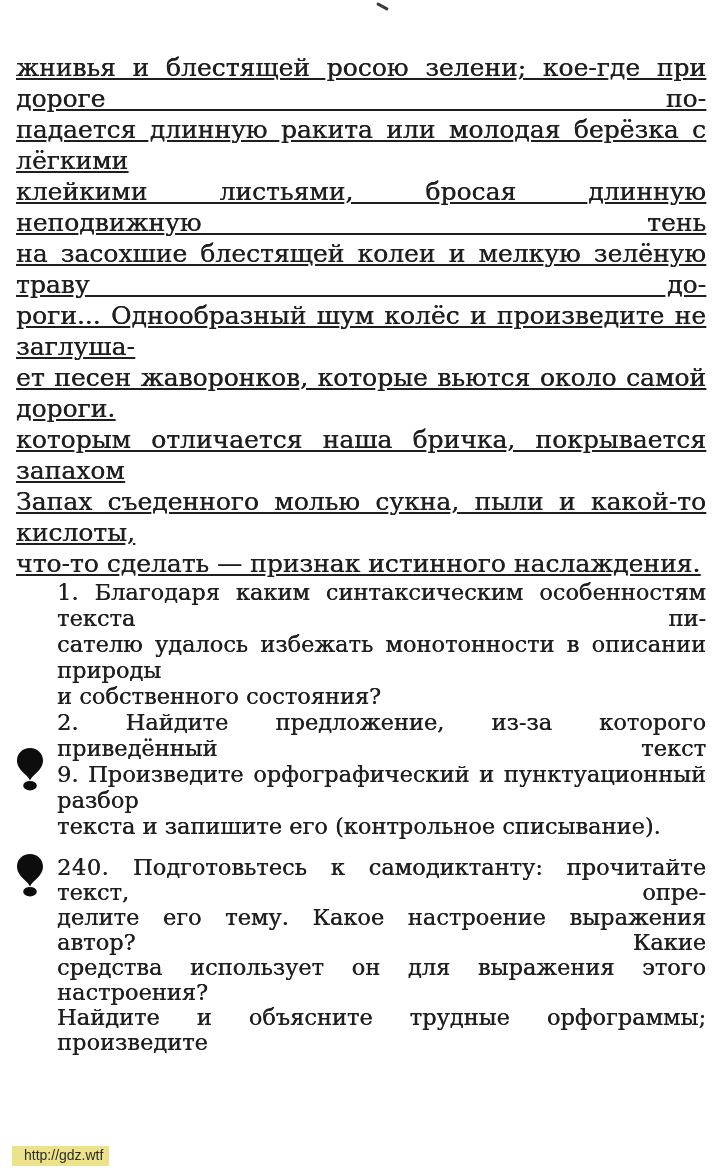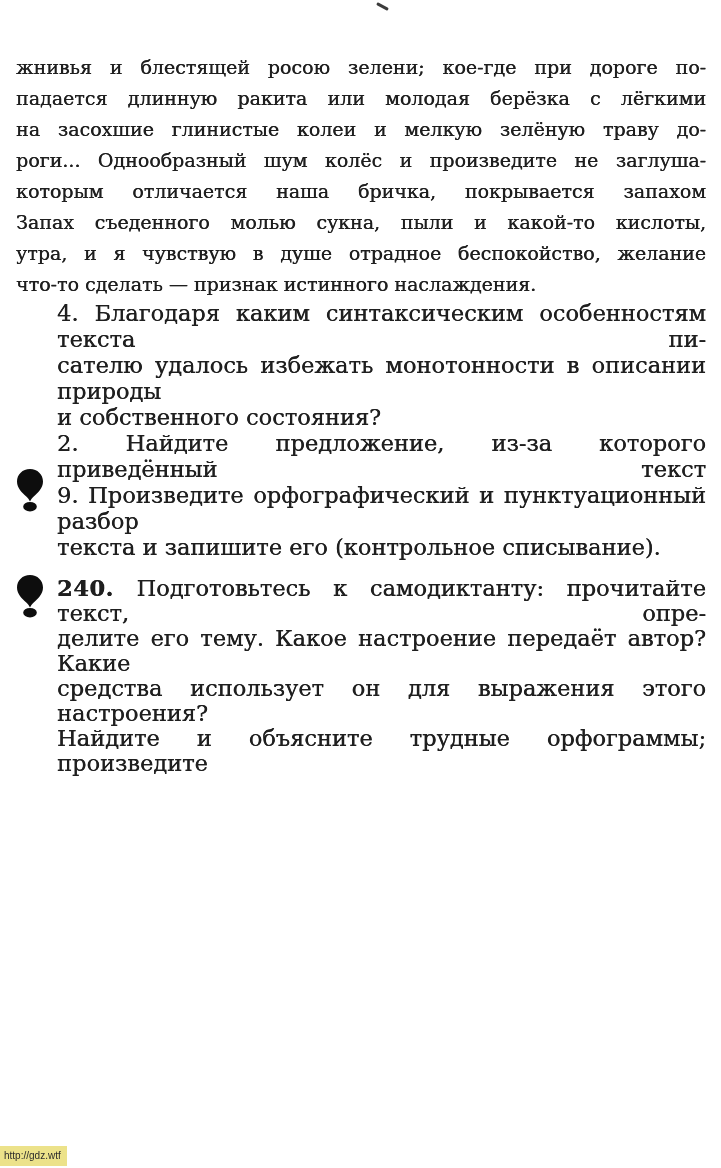--- a/index.html
+++ b/index.html
@@ -18,80 +18,81 @@
     position:absolute; left:376px; top:5px; width:13px; height:3px;
     background:#3c3c3c; border-radius:2px; transform:rotate(28deg);
   }
   .content{position:absolute; left:0; top:0; width:721px; padding:52px 15px 0 16px;}
   .line{
     text-align:justify; text-align-last:justify;
     white-space:normal;
     text-shadow:0.35px 0 0 currentColor;
   }
   .line.final{text-align-last:left;}
-  .block-body .line{font-size:19px; line-height:31px;}
+  .block-body .line{font-size:25px; line-height:31px;text-decoration:underline;}
   .block-question{margin-left:41px;}
   .block-question .line{font-size:22.5px; line-height:26px;}
   .block-exercise{margin-left:41px; margin-top:16px; position:relative;}
   .block-exercise .line{font-size:22.5px; line-height:25px;}
-  .exnum{font-weight:bold; letter-spacing:0.5px;}
+  .exnum{font-weight:normal; letter-spacing:0.5px;}
   .excl-icon{
     position:absolute; width:30px; height:44px; left:-42px;
     color:#0d0d0d;
   }
   .icon-anchor{position:relative; display:block;}
   .watermark{
-    position:absolute; left:0; top:1146px;
+    position:absolute; left:12px; top:1146px;
     background:var(--watermark_bg); color:var(--watermark_ink);
     font-family:"Liberation Sans","DejaVu Sans",sans-serif;
-    font-size:10px; line-height:15px;
-    padding:2px 6px 3px 4px;
+    font-size:14px; line-height:15px;
+    padding:2px 6px 3px 12px;
   }
 </style>
 </head>
 <body>
 
 <div class="page">
   <div class="artifact"></div>
 
   <div class="content">
     <div id="text-blocks">
         <div class="block block-body">
           <div class="line">жнивья и блестящей росою зелени; кое-где при дороге по-</div>
           <div class="line">падается длинную ракита или молодая берёзка с лёгкими</div>
-          <div class="line">на засохшие глинистые колеи и мелкую зелёную траву до-</div>
+          <div class="line">клейкими листьями, бросая длинную неподвижную тень</div>
+          <div class="line">на засохшие блестящей колеи и мелкую зелёную траву до-</div>
           <div class="line">роги... Однообразный шум колёс и произведите не заглуша-</div>
+          <div class="line">ет песен жаворонков, которые вьются около самой дороги.</div>
           <div class="line">которым отличается наша бричка, покрывается запахом</div>
           <div class="line">Запах съеденного молью сукна, пыли и какой-то кислоты,</div>
-          <div class="line">утра, и я чувствую в душе отрадное беспокойство, желание</div>
           <div class="line final">что-то сделать — признак истинного наслаждения.</div>
         </div>
         <div class="block block-question">
-          <div class="line">4. Благодаря каким синтаксическим особенностям текста пи-</div>
+          <div class="line">1. Благодаря каким синтаксическим особенностям текста пи-</div>
           <div class="line">сателю удалось избежать монотонности в описании природы</div>
           <div class="line final">и собственного состояния?</div>
         </div>
         <div class="block block-question">
           <div class="line">2. Найдите предложение, из-за которого приведённый текст</div>
         </div>
         <div class="block block-question icon-anchor">
           <span class="excl-icon" style="top: -14px;"><svg viewBox="0 0 30 44" width="30" height="44" aria-hidden="true">
               <path fill="currentColor" d="M15 1 C22.5 1 28 6.5 28 13.5 C28 20.5 22.5 24.8 19 28.2 C17.2 30 15.8 31.6 15 33.4 C14.2 31.6 12.8 30 11 28.2 C7.5 24.8 2 20.5 2 13.5 C2 6.5 7.5 1 15 1 Z"></path>
               <ellipse fill="currentColor" cx="15" cy="38.7" rx="6.8" ry="4.8"></ellipse>
             </svg></span>
           <div class="line">9. Произведите орфографический и пунктуационный разбор</div>
           <div class="line final">текста и запишите его (контрольное списывание).</div>
         </div>
         <div class="block block-exercise icon-anchor">
           <span class="excl-icon" style="top: -2px;"><svg viewBox="0 0 30 44" width="30" height="44" aria-hidden="true">
               <path fill="currentColor" d="M15 1 C22.5 1 28 6.5 28 13.5 C28 20.5 22.5 24.8 19 28.2 C17.2 30 15.8 31.6 15 33.4 C14.2 31.6 12.8 30 11 28.2 C7.5 24.8 2 20.5 2 13.5 C2 6.5 7.5 1 15 1 Z"></path>
               <ellipse fill="currentColor" cx="15" cy="38.7" rx="6.8" ry="4.8"></ellipse>
             </svg></span>
           <div class="line"><b class="exnum">240.</b> Подготовьтесь к самодиктанту: прочитайте текст, опре-</div>
-          <div class="line">делите его тему. Какое настроение передаёт автор? Какие</div>
+          <div class="line">делите его тему. Какое настроение выражения автор? Какие</div>
           <div class="line">средства использует он для выражения этого настроения?</div>
           <div class="line">Найдите и объясните трудные орфограммы; произведите</div>
         </div>
       </div>
 
   </div>
 
   <div class="watermark">http://gdz.wtf</div>
 </div>
 

